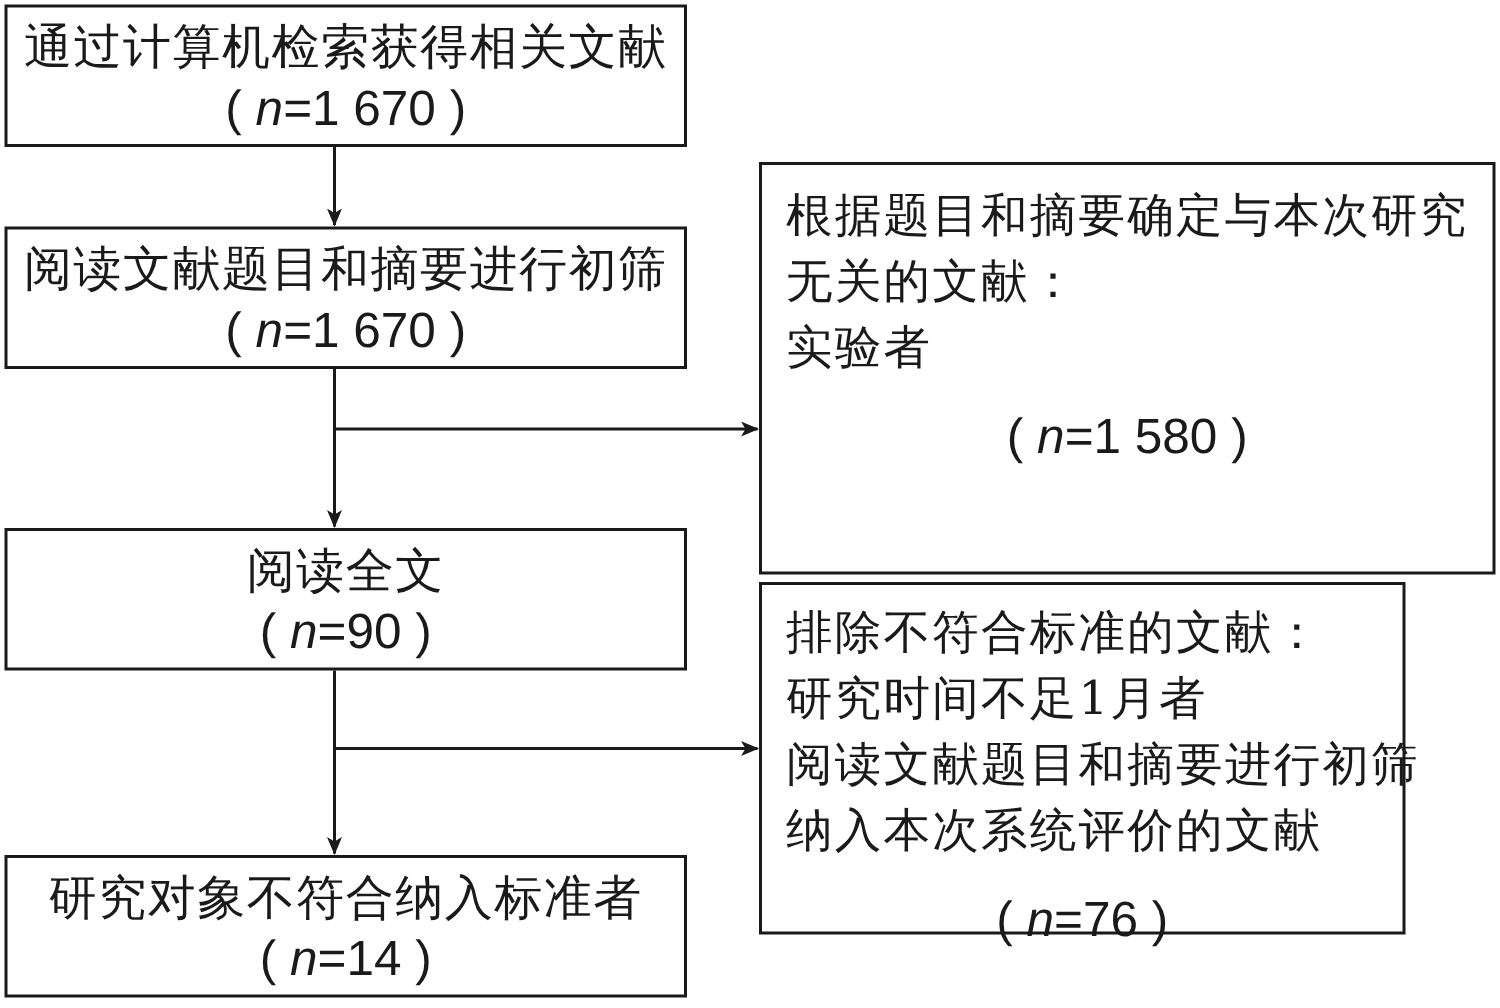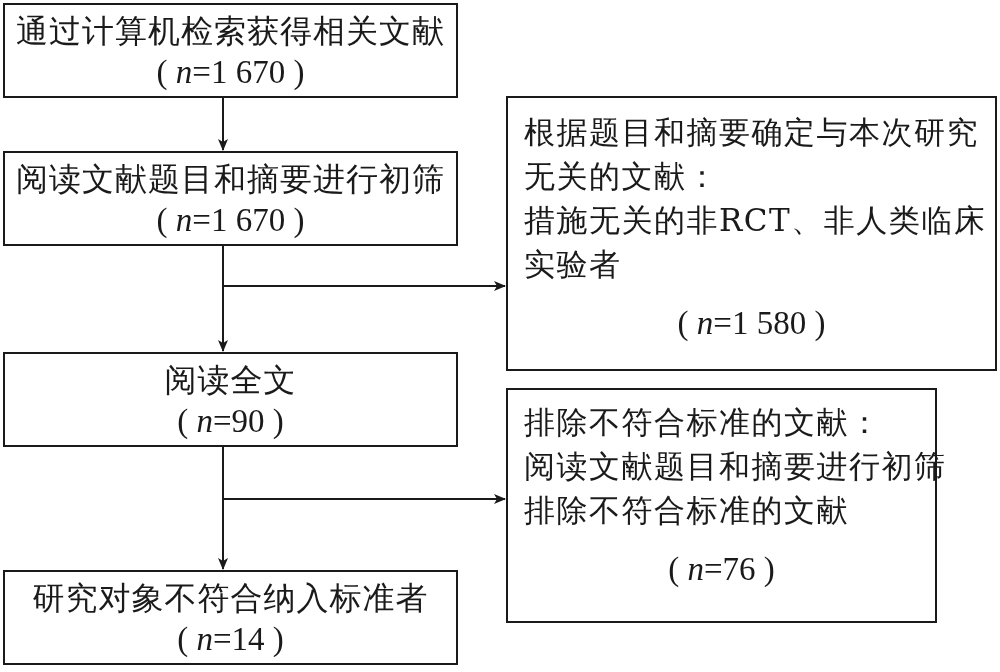--- a/index.html
+++ b/index.html
@@ -2,21 +2,21 @@
 <html><head>
   <meta charset="utf-8">
   <style>
     html, body { margin: 0; padding: 0; background: #ffffff; }
     body { width: 1000px; height: 672px; position: relative; overflow: hidden;
            font-family: "DejaVu Serif", "Liberation Serif", serif; color: #1a1a1a; }
     .box { position: absolute; box-sizing: border-box; border: 2.5px solid #1a1a1a; background: #fff; }
     .main-box { left: 3px; width: 455px; height: 95px; display: flex; flex-direction: column;
                 align-items: center; justify-content: center; }
     .line { font-size: 32px; line-height: 42px; white-space: nowrap; letter-spacing: 1px; }
-    .count { font-family: Liberation Serif, serif; font-size: 33px; line-height: 40px; white-space: nowrap; }
+    .count { font-family: Liberation Sans, sans-serif; font-size: 33px; line-height: 40px; white-space: nowrap; }
     .count .n { font-style: italic; }
     .side-box { left: 506px; padding: 12px 0 0 16px; }
     .side-box .line { font-size: 31px; line-height: 44px; letter-spacing: 1.5px; }
     .side-box .count { text-align: center; line-height: 40px; margin-top: 17px; }
     svg#connectors { position: absolute; left: 0; top: 0; }
   </style>
 </head>
 <body>
 
 <svg id="connectors" width="1000" height="672">
@@ -45,26 +45,26 @@
 <div class="box main-box" style="top:352px;">
   <div class="line">阅读全文</div>
   <div class="count"><span>( </span><span class="n">n</span><span>=90</span><span> )</span></div>
 </div>
 
 <div class="box main-box" style="top:570px;">
   <div class="line">研究对象不符合纳入标准者</div>
   <div class="count"><span>( </span><span class="n">n</span><span>=14</span><span> )</span></div>
 </div>
 
-<div class="box side-box" style="top:96px; width:491px; height:275px;">
+<div class="box side-box" style="top:108px; width:491px; height:275px;">
   <div class="line">根据题目和摘要确定与本次研究</div>
   <div class="line">无关的文献：</div>
-  <div class="line">措施无关的非RCT、非人类临床</div>
   <div class="line">实验者</div>
   <div class="count" style="margin-left:-16px;"><span>( </span><span class="n">n</span><span>=1 580</span><span> )</span></div>
 </div>
 
 <div class="box side-box" style="top:388px; width:431px; height:235px; padding-top:10px;">
   <div class="line">排除不符合标准的文献：</div>
+  <div class="line">研究时间不足1月者</div>
   <div class="line">阅读文献题目和摘要进行初筛</div>
-  <div class="line">排除不符合标准的文献</div>
+  <div class="line">纳入本次系统评价的文献</div>
   <div class="count" style="margin-left:-16px;"><span>( </span><span class="n">n</span><span>=76</span><span> )</span></div>
 </div>
 
 </body></html>

